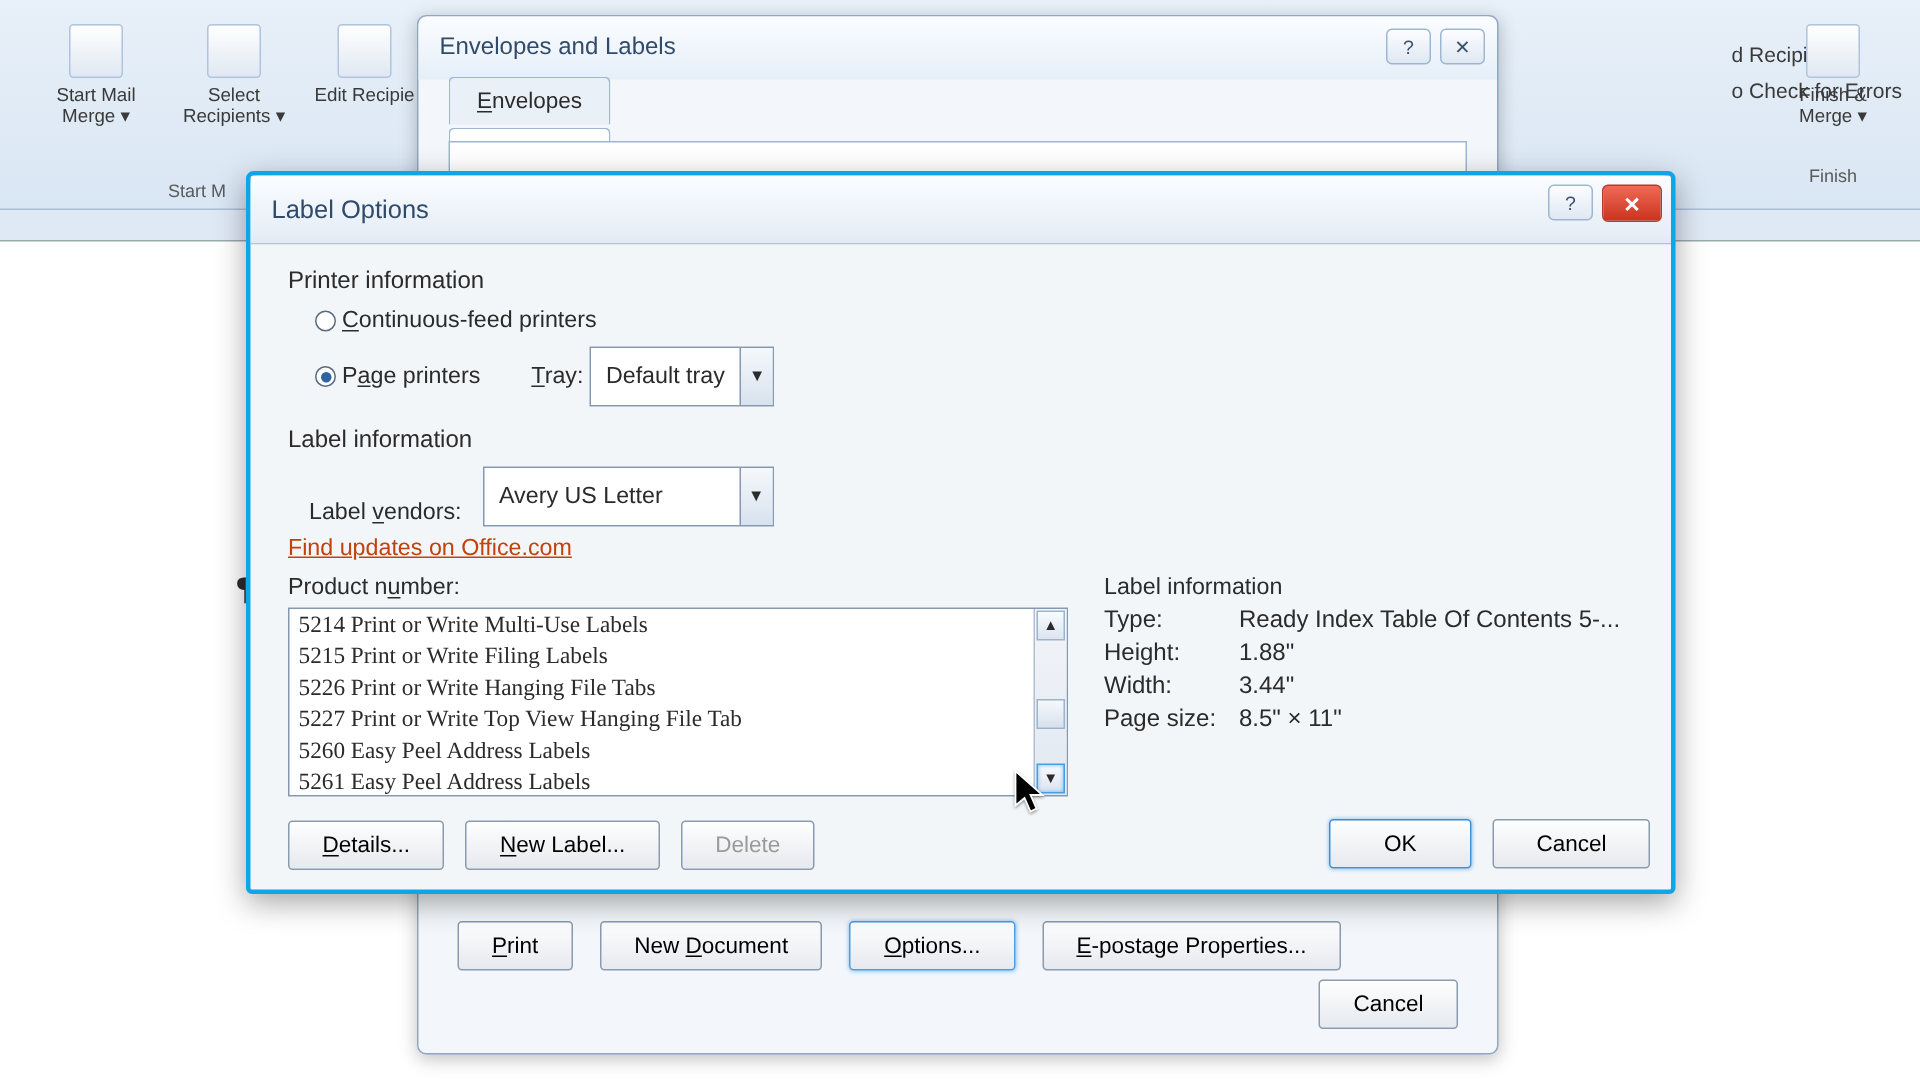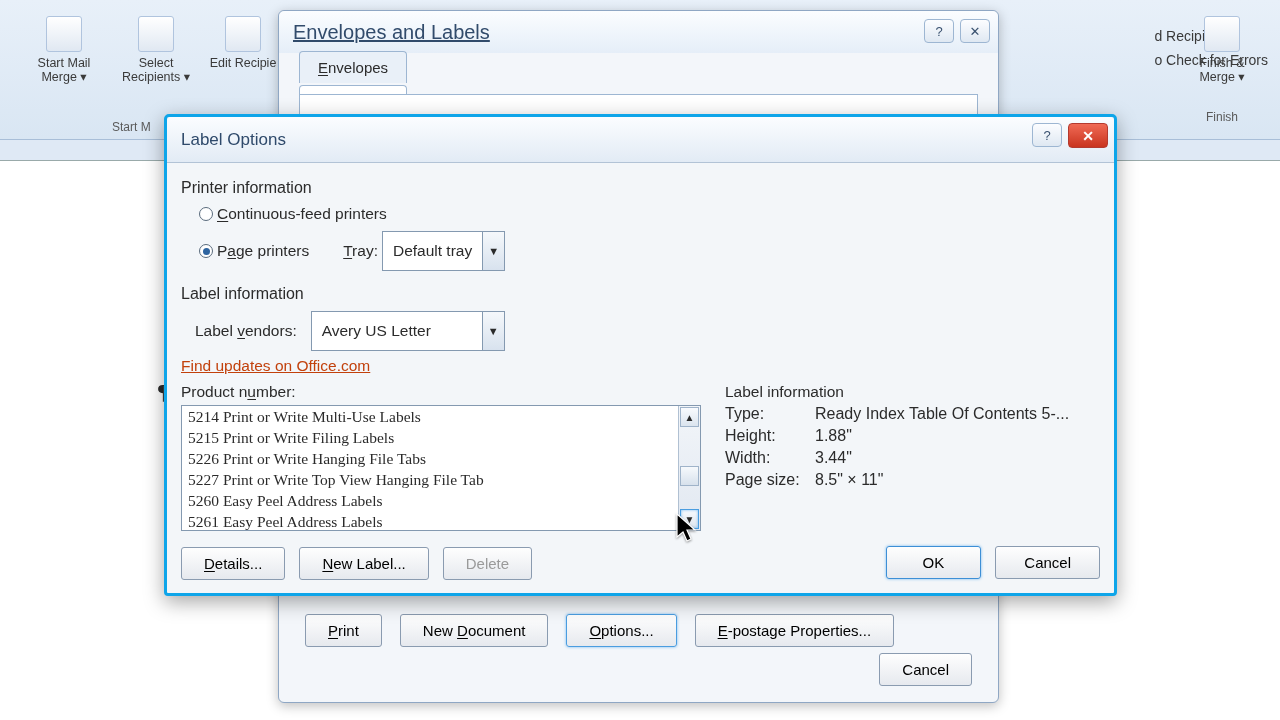--- a/index.html
+++ b/index.html
@@ -11,21 +11,21 @@
   .ribbon-group { position:absolute; text-align:center; font-size:12px; color:#3a3a3a; }
   .big-icon { width:36px; height:36px; background:linear-gradient(#fff,#e0e8f2); border:1px solid #b0c4de; border-radius:3px; margin:6px auto 4px auto; }
   .ribbon-label { font-size:12.5px; line-height:1.15; }
 
   .paper { position:absolute; left:0px; top:160px; width:1280px; height:560px; background:#fff; border-top:1px solid #9aa; }
 
   
   .dlg1 { position:absolute; left:278px; top:10px; width:721px; height:693px;
     background:#f3f6fa; border:1px solid #8fa7c4; border-radius:6px; box-shadow:0 3px 12px rgba(0,0,0,.25); }
   .dlg1-title { height:42px; display:flex; align-items:center; padding:4px 14px;
-    background:linear-gradient(#fbfdff,#e5eef8); border-radius:6px 6px 0 0; font-size:20px; color:#314b6b;text-decoration:underline; }
+    background:linear-gradient(#fbfdff,#e5eef8); border-radius:6px 6px 0 0; font-size:16px; color:#314b6b; }
   .title-btns { position:absolute; right:8px; top:8px; display:flex; gap:6px; }
   .title-btn { width:30px; height:24px; border:1px solid #9db6d2; border-radius:4px;
     background:linear-gradient(#fcfdff,#dfe8f2); display:flex; align-items:center; justify-content:center; font-size:13px; color:#3a5270; }
   .tabs1 { position:absolute; top:40px; left:20px; display:flex; gap:2px;flex-direction:column; }
   .tab1 { padding:7px 18px; border:1px solid #9db6d2; border-bottom:none; background:#e9f0f8; border-radius:4px 4px 0 0; font-size:15px; }
   .tab1.active { background:#fff; font-weight:400; padding-bottom:8px; }
   .white-panel1 { position:absolute; left:20px; top:83px; right:20px; height:500px; background:#fff; border:1px solid #9db6d2; }
   .dlg1-buttons { position:absolute; bottom:55px; left:26px; display:flex; gap:18px; }
   .dlg1-buttons2 { position:absolute; bottom:16px; right:26px; }
   .winbtn { padding:7px 22px; border:1px solid #8a9bb0; border-radius:3px; background:linear-gradient(#fefefe,#e6e9ee); font-size:15px; }
@@ -33,21 +33,21 @@
 
   
   .dlg2 { position:absolute; left:164px; top:114px; width:953px; height:482px;
     background:#f3f6f9; border:3px solid #0ea5e9; border-radius:5px 5px 4px 4px;
     box-shadow:0 6px 20px rgba(0,0,0,.35); }
   .dlg2-title { height:46px; display:flex; align-items:center; padding:0 14px;
     background:linear-gradient(#fbfdff,#e2ebf5); border-radius:5px 5px 0 0; font-size:17px; color:#2f4a6b; border-bottom:1px solid #b2c3d6; }
   .dlg2 .title-btns { right:6px; top:6px; }
   .close-x { width:40px; height:25px; border:1px solid #b43a2f; border-radius:4px;
     background:linear-gradient(#f06a55,#c9341f); color:#fff; font-weight:bold; display:flex; align-items:center; justify-content:center; }
-  .body2 { position:absolute; top:46px; left:0; right:0; bottom:0; padding:12px 14px; font-size:15.5px; }
+  .body2 { position:absolute; top:46px; left:0; right:0; bottom:0; padding:12px 25px; font-size:15.5px; }
 
   .section-h { font-size:16px; margin:4px 0 8px 0; }
   .radio-row { display:flex; align-items:center; gap:4px; margin:4px 0 8px 18px; font-size:15.5px; }
   .radio { width:14px; height:14px; border:1px solid #5a6b7d; border-radius:50%; display:inline-flex; align-items:center; justify-content:center; background:#fff; }
   .radio.checked::after { content:""; width:7px; height:7px; background:#2e64a0; border-radius:50%; }
   .combo { display:inline-flex; align-items:center; border:1px solid #8499b0; background:#fff; height:40px; }
   .combo-in { padding:0 10px; min-width:95px; font-size:15.5px; }
   .combo-btn { width:22px; height:100%; border-left:1px solid #8499b0; background:linear-gradient(#f5f8fb,#d8e2ee); display:flex; align-items:center; justify-content:center; font-size:11px; }
 
   .link { color:#c2410c; text-decoration:underline; font-size:15.5px; display:inline-block; margin-top:6px; }
@@ -160,21 +160,21 @@
       <span class="radio checked"></span>
       <span>P<span class="underline-accel">a</span>ge printers</span>
       <span style="margin-left:30px;text-align:center;"><span class="underline-accel">T</span>ray:</span>
       <span class="combo">
         <span class="combo-in">Default tray</span>
         <span class="combo-btn">▼</span>
       </span>
     </div>
 
     <div class="section-h" style="margin-top:14px;">Label information</div>
-    <div style="margin-left:14px; display:flex; align-items:center; gap:14px;">
+    <div style="margin-left:14px; display:flex; align-items:flex-end; gap:14px;">
       <span>Label <span class="underline-accel">v</span>endors:</span>
       <span class="combo">
         <span class="combo-in" style="min-width:170px;">Avery US Letter</span>
         <span class="combo-btn">▼</span>
       </span>
     </div>
 
     <a class="link">Find updates on Office.com</a>
 
     <div class="mid">

